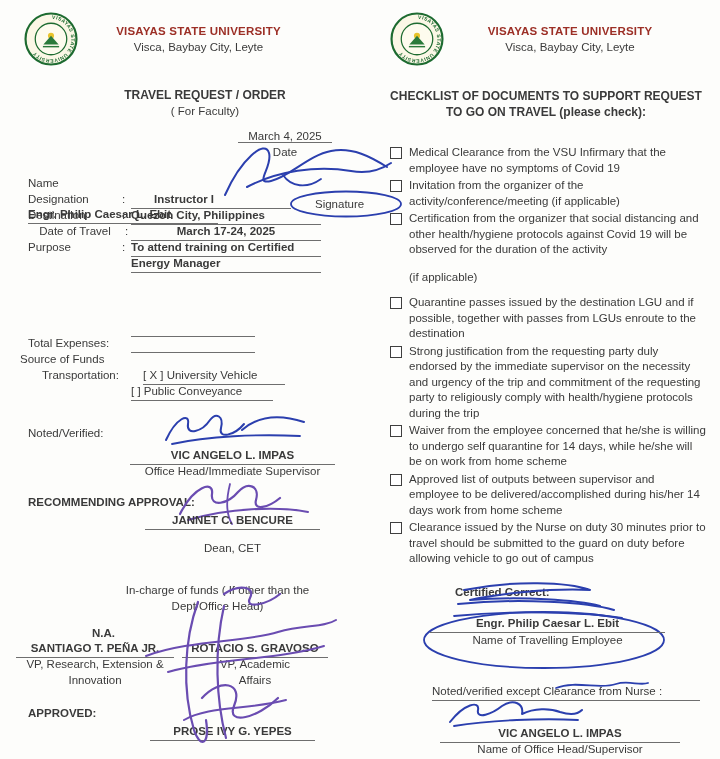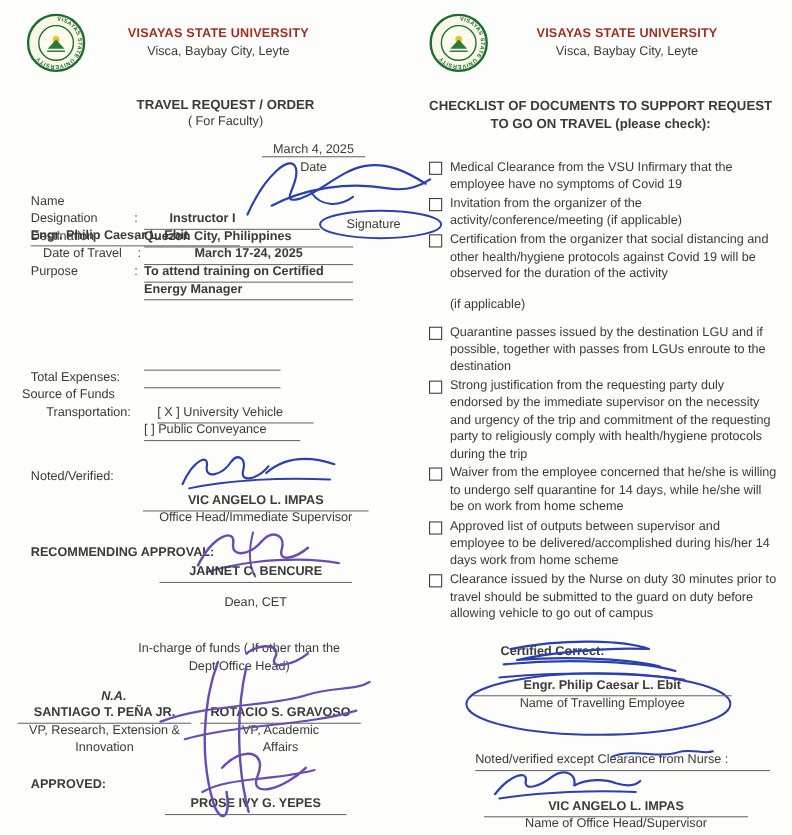--- a/index.html
+++ b/index.html
@@ -2,21 +2,21 @@
 <html><head>
 <meta charset="utf-8">
 <style>
   * { margin:0; padding:0; box-sizing:border-box; }
   body { background:#ffffff; font-family:"Liberation Sans", sans-serif; }
   .page { position:relative; width:720px; height:759px; background:#fdfdfb; color:#3a3a3a;
           font-size:11.5px; line-height:15.5px; overflow:hidden; }
   .abs { position:absolute; }
   .b { font-weight:bold; }
   .ctr { text-align:center; }
-  .it { font-style:italic; }
+  .it { }
   .maroon { color:#9c2f26; }
   .logo { position:absolute; width:54px; height:54px; }
   .ul { border-bottom:1px solid #6e6e6e; }
   .field-row { position:absolute; left:28px; display:flex; }
   .flabel { width:94px; }
   .fcolon { width:9px; }
   .fvalue { width:190px; font-weight:bold; border-bottom:1px solid #6e6e6e; white-space:nowrap; }
   .lineseg { position:absolute; border-bottom:1px solid #6e6e6e; height:13px; }
   .sig { position:absolute; pointer-events:none; }
   .sig path { fill:none; stroke-linecap:round; stroke-linejoin:round; }

